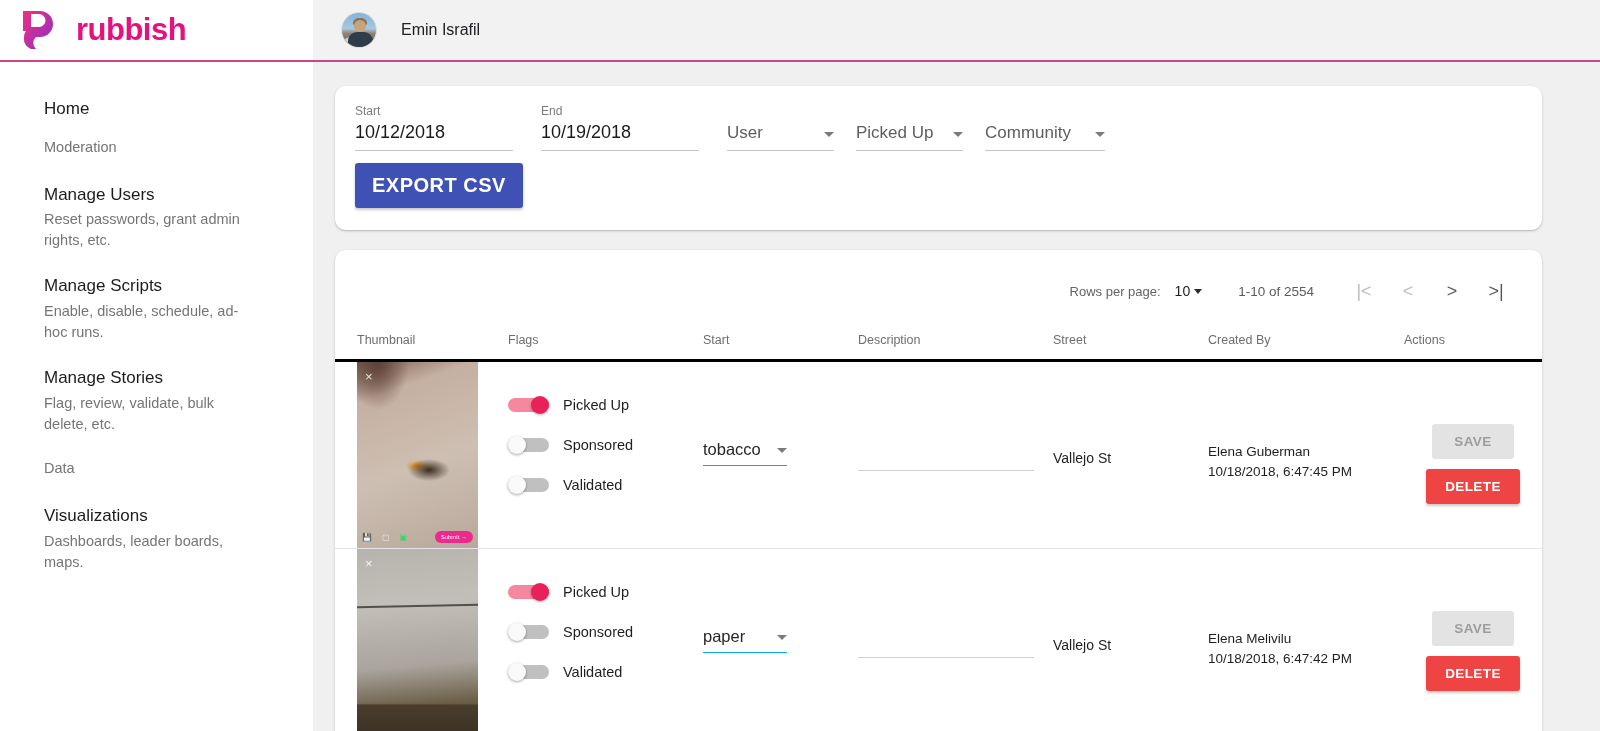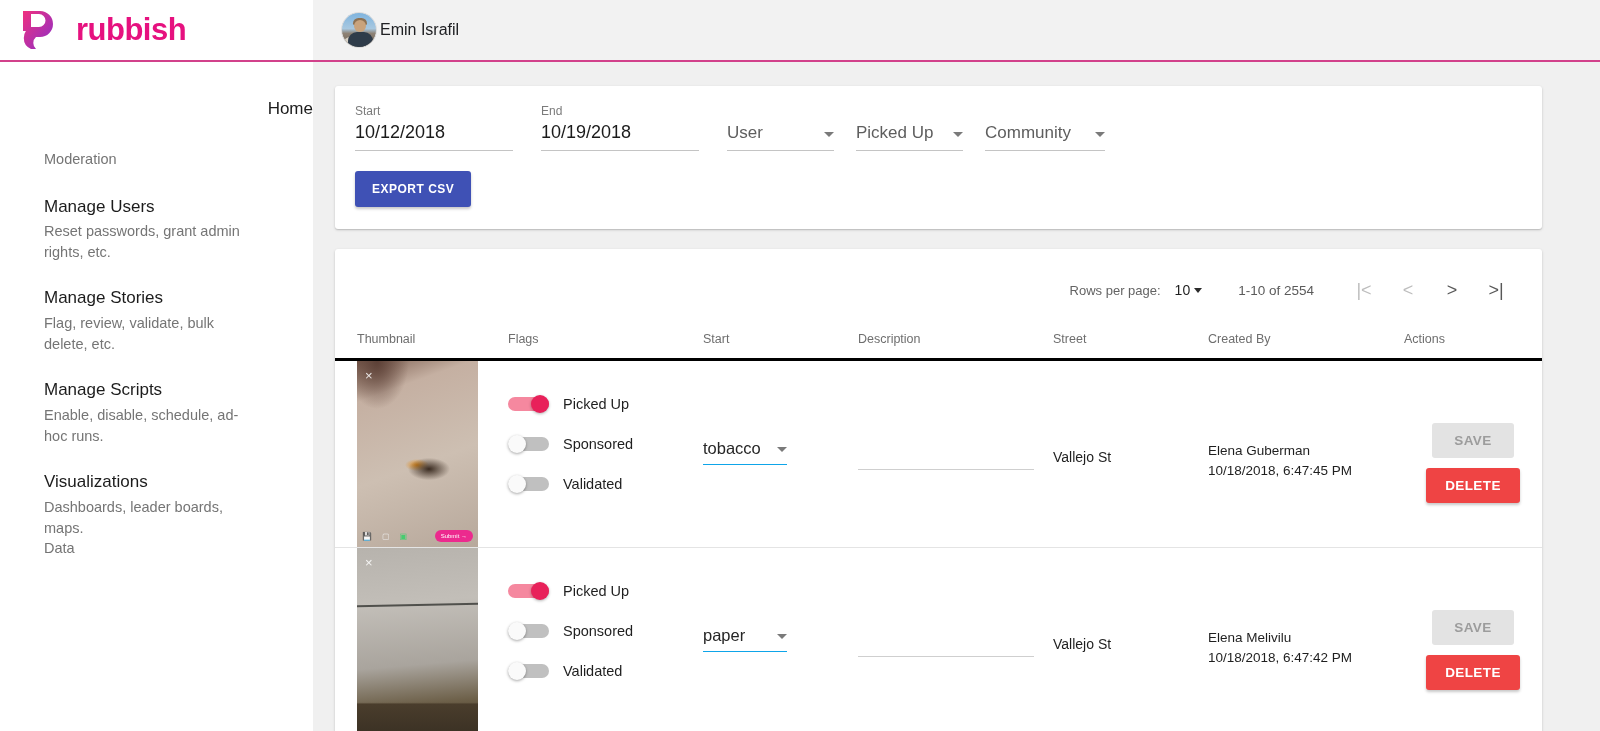--- a/index.html
+++ b/index.html
@@ -22,21 +22,21 @@
     width: 313px; background: #ffffff;
     display: flex; align-items: center; padding-left: 16px; gap: 14px;
   }
   .logo-mark { width: 46px; height: 46px; flex: 0 0 46px; }
   .brand-name {
     font-size: 31px; font-weight: bold; letter-spacing: -0.5px;
     color: #e6117f;
   }
   .topbar-right {
     flex: 1; background: #f2f2f2;
-    display: flex; align-items: center; padding-left: 28px; gap: 3px;
+    display: flex; align-items: center; padding-left: 28px; gap: 24px;
   }
   .avatar {
     width: 36px; height: 36px; border-radius: 50%;
     overflow: hidden; flex: 0 0 36px; position: relative;
     background: linear-gradient(#7fb4de 0%, #a8c8e0 46%, #8e8275 60%, #6d6154 100%);
     border: 1px solid #dcdcdc;
   }
   .avatar .head {
     position: absolute; left: 12px; top: 7px; width: 12px; height: 12px;
     border-radius: 50%; background: #c9a37c;
@@ -65,33 +65,33 @@
     font-size: 17px; color: #1c1c1c; margin-bottom: 0;
     line-height: 1.35; cursor: pointer;
   }
   .nav-section {
     font-size: 14.5px; color: #747474; line-height: 1.35; cursor: pointer;
   }
   .nav-desc {
     font-size: 14.5px; color: #757575; line-height: 1.45;
     width: 215px; margin-top: 3px;
   }
-  .sp-home { margin-bottom: 29px; text-align: right; }
+  .sp-home { margin-bottom: 17px; }
   .sp-mod  { margin-bottom: 26px; }
   .sp-item { margin-bottom: 24px; }
   .sp-data { margin-bottom: 26px; }
 
   
   .main {
     position: absolute; top: 62px; left: 313px;
     width: 1287px; height: 669px; background: #f0f0f0;
     padding: 24px 0 0 22px; overflow: hidden;
   }
   .card {
-    background: #ffffff; border-radius: 3px;
+    background: #ffffff; border-radius: 11px;
     box-shadow: 0 1px 3px rgba(0,0,0,0.16), 0 1px 1px rgba(0,0,0,0.10);
   }
 
   
   .filter-card { width: 1207px; padding: 18px 24px 22px 20px; }
   .filter-row { display: flex; align-items: flex-end; gap: 0; }
   .field { margin-right: 28px; }
   .field-label { font-size: 12px; color: #7b7b7b; margin-bottom: 4px; }
   .field-input {
     font-size: 18px; color: #1b1b1b; border: none; outline: none;
@@ -104,23 +104,23 @@
     padding-bottom: 7px; margin-right: 22px; cursor: pointer;
   }
   .sel-field.w-wide { width: 120px; }
   .sel-text { font-size: 17px; color: #5e5e5e; }
   .caret {
     width: 0; height: 0; border-left: 5px solid transparent;
     border-right: 5px solid transparent; border-top: 5px solid #7a7a7a;
     margin-bottom: 6px;
   }
   .export-btn {
-    margin-top: 20px; background: #3f51b5; color: #ffffff;
+    margin-top: 12px; background: #3f51b5; color: #ffffff;
     border: none; border-radius: 3px; padding: 11px 17px;
-    font-size: 12px; font-weight: bold; letter-spacing: 0.5px;
+    font-size: 20px; font-weight: bold; letter-spacing: 0.5px;
     cursor: pointer; font-family: inherit;
     box-shadow: 0 2px 3px rgba(0,0,0,0.22);
   }
 
   
   .table-card {
     width: 1207px; margin-top: 20px; height: 523px; overflow: hidden;
   }
   .paginator {
     height: 58px; display: flex; align-items: center;
@@ -279,33 +279,33 @@
       <div class="nav-title">Home</div>
     </div>
     <div class="nav-group sp-mod">
       <div class="nav-section">Moderation</div>
     </div>
     <div class="nav-group sp-item">
       <div class="nav-title">Manage Users</div>
       <div class="nav-desc">Reset passwords, grant admin rights, etc.</div>
     </div>
     <div class="nav-group sp-item">
+      <div class="nav-title">Manage Scripts</div>
+      <div class="nav-desc">Enable, disable, schedule, ad-hoc runs.</div>
+    </div>
+    <div class="nav-group sp-item">
       <div class="nav-title">Manage Stories</div>
       <div class="nav-desc">Flag, review, validate, bulk delete, etc.</div>
     </div>
-    <div class="nav-group sp-item">
-      <div class="nav-title">Manage Scripts</div>
-      <div class="nav-desc">Enable, disable, schedule, ad-hoc runs.</div>
+    <div class="nav-group sp-data">
+      <div class="nav-section">Data</div>
     </div>
     <div class="nav-group">
       <div class="nav-title">Visualizations</div>
       <div class="nav-desc">Dashboards, leader boards, maps.</div>
-    </div>
-    <div class="nav-group sp-data">
-      <div class="nav-section">Data</div>
     </div>
   </div>
 
   <div class="main">
 
     <div class="card filter-card">
       <div class="filter-row">
         <div class="field">
           <div class="field-label">Start</div>
           <input class="field-input" value="10/12/2018" style="">

